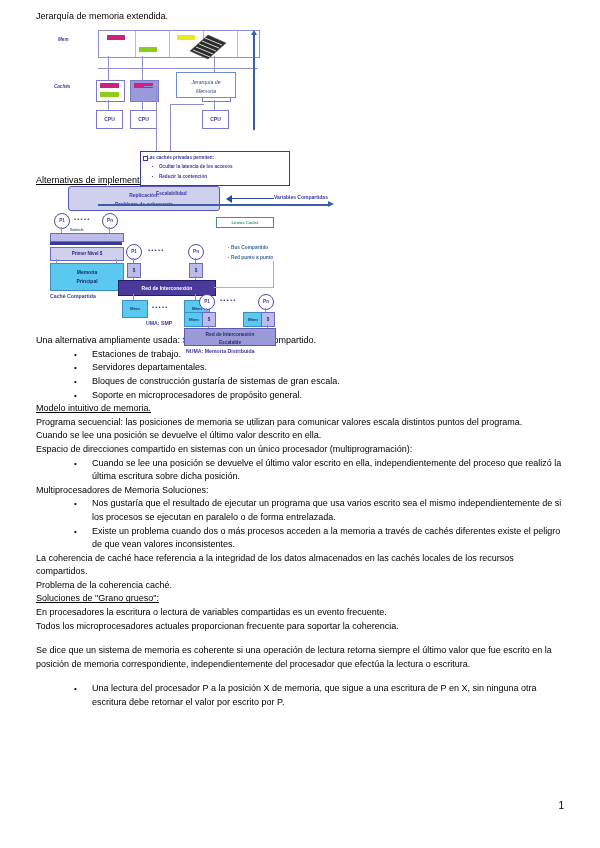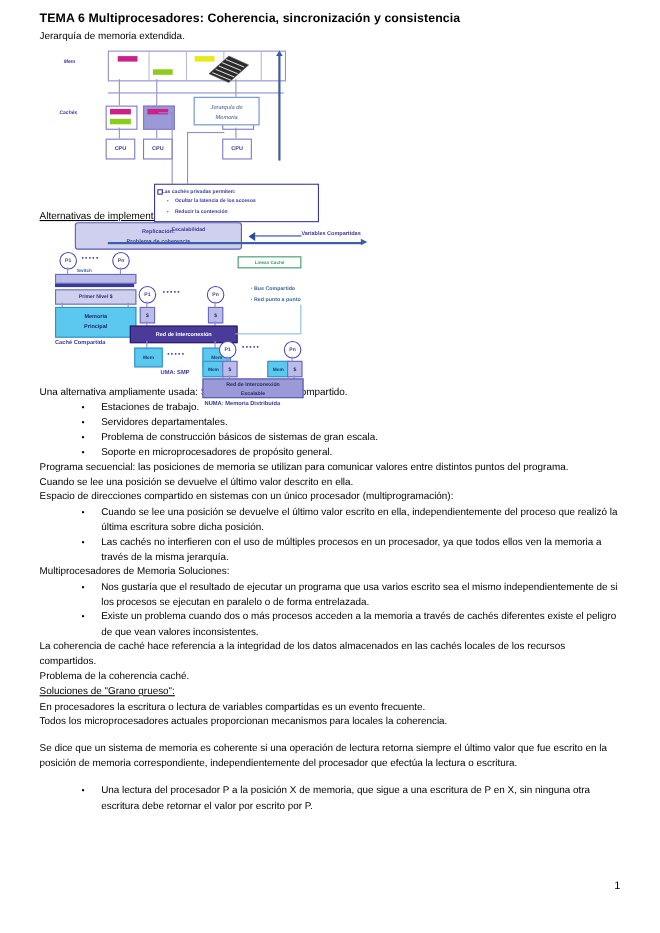--- a/index.html
+++ b/index.html
@@ -95,21 +95,20 @@
   .capt{position:absolute;font-size:5.2px;color:#3a3a9a;font-weight:bold;}
   .rnote{position:absolute;font-size:4.8px;color:#3a6a9a;font-weight:bold;}
   .conn{position:absolute;background:#8fb8e0;}
 </style>
 </head>
 <body>
 
 <div class="page">
  <div class="doc">
 
-  <h1 class="title">TEMA 6 Multiprocesadores: Coherencia, sincronización y consistencia</h1>
 
   <p class="line">Jerarquía de memoria extendida.</p>
 
   <div class="fig1">
 
     <span class="lbl-mem">Mem</span>
     <span class="lbl-caches">Cachés</span>
 
     <div class="f1-memrow">
       <div class="seg" style="left:0;width:36px;"></div>
@@ -270,44 +269,44 @@
       <span>Red de Interconexión</span><br>
       <span>Escalable</span>
     </div>
     <span class="capt" style="left:150px;top:159px;">NUMA: Memoria Distribuida</span>
   </div>
 
   <p class="line">Una alternativa ampliamente usada: SMP basado en Bus Compartido.</p>
   <ul class="bullets">
     <li>Estaciones de trabajo.</li>
     <li>Servidores departamentales.</li>
-    <li>Problema de construcción básicos de sistemas de gran escala.</li>
+    <li>Bloques de construcción gustaría de sistemas de gran escala.</li>
     <li>Soporte en microprocesadores de propósito general.</li>
   </ul>
 
-  <p class="line">Programa secuencial: las posiciones de memoria se utilizan para comunicar valores entre distintos puntos del programa.</p>
+  <p class="line uline">Modelo intuitivo de memoria.</p>
+  <p class="line">Programa secuencial: las posiciones de memoria se utilizan para comunicar valores escala distintos puntos del programa.</p>
   <p class="line">Cuando se lee una posición se devuelve el último valor descrito en ella.</p>
   <p class="line">Espacio de direcciones compartido en sistemas con un único procesador (multiprogramación):</p>
   <ul class="bullets">
     <li>Cuando se lee una posición se devuelve el último valor escrito en ella, independientemente del proceso que realizó la última escritura sobre dicha posición.</li>
-    <li>Las cachés no interfieren con el uso de múltiples procesos en un procesador, ya que todos ellos ven la memoria a través de la misma jerarquía.</li>
   </ul>
 
   <p class="line">Multiprocesadores de Memoria Soluciones:</p>
   <ul class="bullets">
     <li>Nos gustaría que el resultado de ejecutar un programa que usa varios escrito sea el mismo independientemente de si los procesos se ejecutan en paralelo o de forma entrelazada.</li>
     <li>Existe un problema cuando dos o más procesos acceden a la memoria a través de cachés diferentes existe el peligro de que vean valores inconsistentes.</li>
   </ul>
 
   <p class="line">La coherencia de caché hace referencia a la integridad de los datos almacenados en las cachés locales de los recursos compartidos.</p>
   <p class="line">Problema de la coherencia caché.</p>
 
   <p class="line uline">Soluciones de "Grano grueso":</p>
   <p class="line">En procesadores la escritura o lectura de variables compartidas es un evento frecuente.</p>
-  <p class="line">Todos los microprocesadores actuales proporcionan mecanismos para locales la coherencia.</p>
+  <p class="line">Todos los microprocesadores actuales proporcionan frecuente para soportar la coherencia.</p>
 
   <div class="gap"></div>
 
   <p class="line">Se dice que un sistema de memoria es coherente si una operación de lectura retorna siempre el último valor que fue escrito en la posición de memoria correspondiente, independientemente del procesador que efectúa la lectura o escritura.</p>
 
   <div class="gap"></div>
 
   <ul class="bullets">
     <li>Una lectura del procesador P a la posición X de memoria, que sigue a una escritura de P en X, sin ninguna otra escritura debe retornar el valor por escrito por P.</li>
   </ul>

